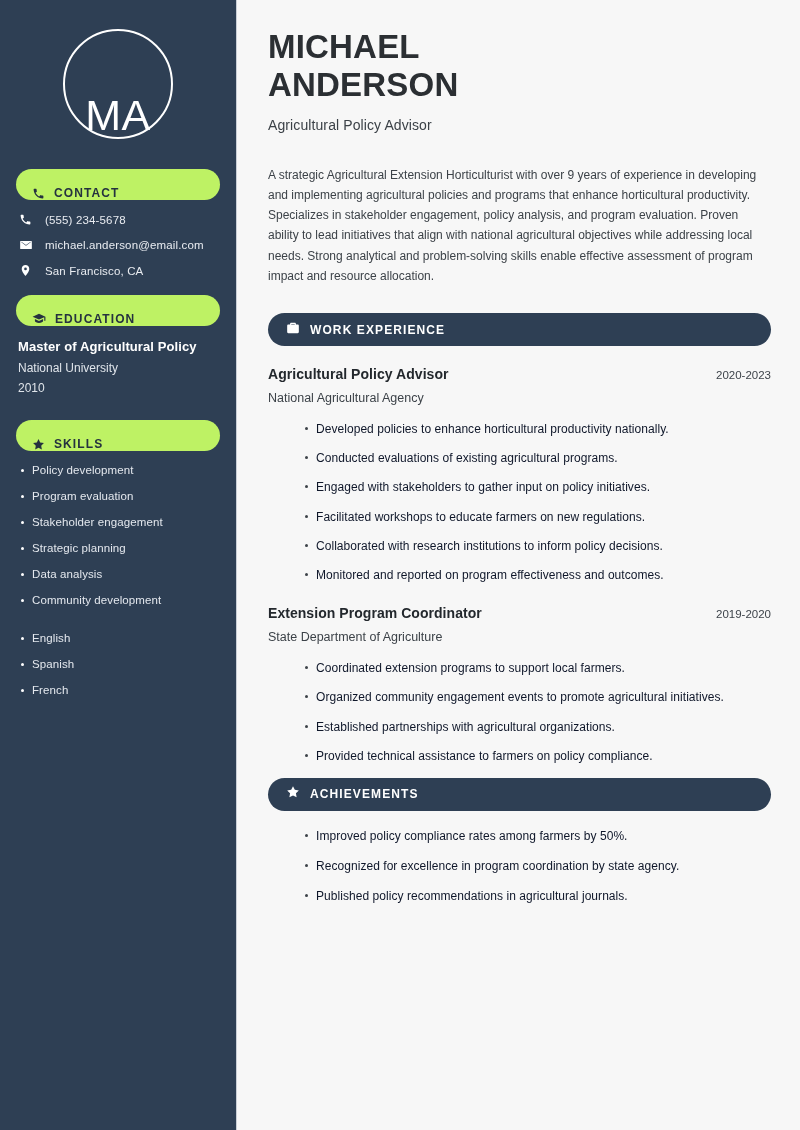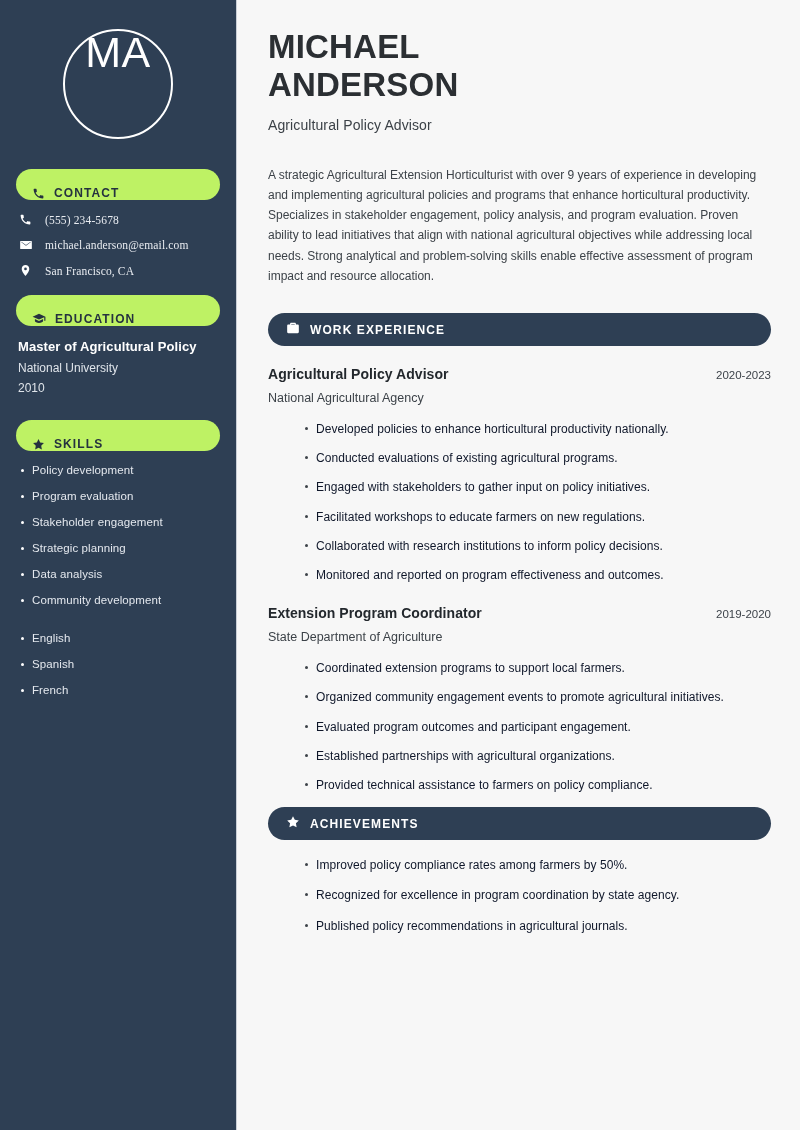--- a/index.html
+++ b/index.html
@@ -37,21 +37,21 @@
     justify-content: center;
     padding-top: 29px;
     padding-bottom: 30px;
   }
   .avatar {
     width: 110px;
     height: 110px;
     border-radius: 50%;
     border: 2px solid #ffffff;
     display: flex;
-    align-items: flex-start;
+    align-items: flex-end;
     justify-content: center;
     box-sizing: border-box;
   }
   .avatar-initials {
     font-size: 43px;
     font-weight: 400;
     letter-spacing: 0.5px;
     color: #ffffff;
     line-height: 1;
   }
@@ -78,21 +78,20 @@
   .pill .icn svg { display: block; }
 
   .contact-list { margin: 0; padding: 0 0 0 2px; list-style: none; }
   .contact-row {
     display: flex;
     align-items: center;
     gap: 12px;
     margin-bottom: 12px;
     font-size: 11.5px;
     color: #e9ecf1;
-    font-family: Liberation Serif, serif;
   }
   .contact-row .icn { width: 15px; display: flex; justify-content: center; }
   .contact-text { letter-spacing: 0.15px; }
 
   .edu-block { padding-left: 2px; margin-bottom: 25px; }
   .edu-degree {
     font-size: 13px;
     font-weight: bold;
     color: #ffffff;
     margin-bottom: 7px;
@@ -361,21 +360,20 @@
 
       <div class="job" style="margin-top:22px;">
         <div class="job-head">
           <span class="job-role">Extension Program Coordinator</span>
           <span class="job-dates">2019-2020</span>
         </div>
         <div class="job-org">State Department of Agriculture</div>
         <ul class="bullets">
           <li>Coordinated extension programs to support local farmers.</li>
           <li>Organized community engagement events to promote agricultural initiatives.</li>
-          <li>Evaluated program outcomes and participant engagement.</li>
           <li>Established partnerships with agricultural organizations.</li>
           <li>Provided technical assistance to farmers on policy compliance.</li>
         </ul>
       </div>
 
     </div>
 
     <div class="ach-section">
       <div class="sec-header">
         <span class="icn">

